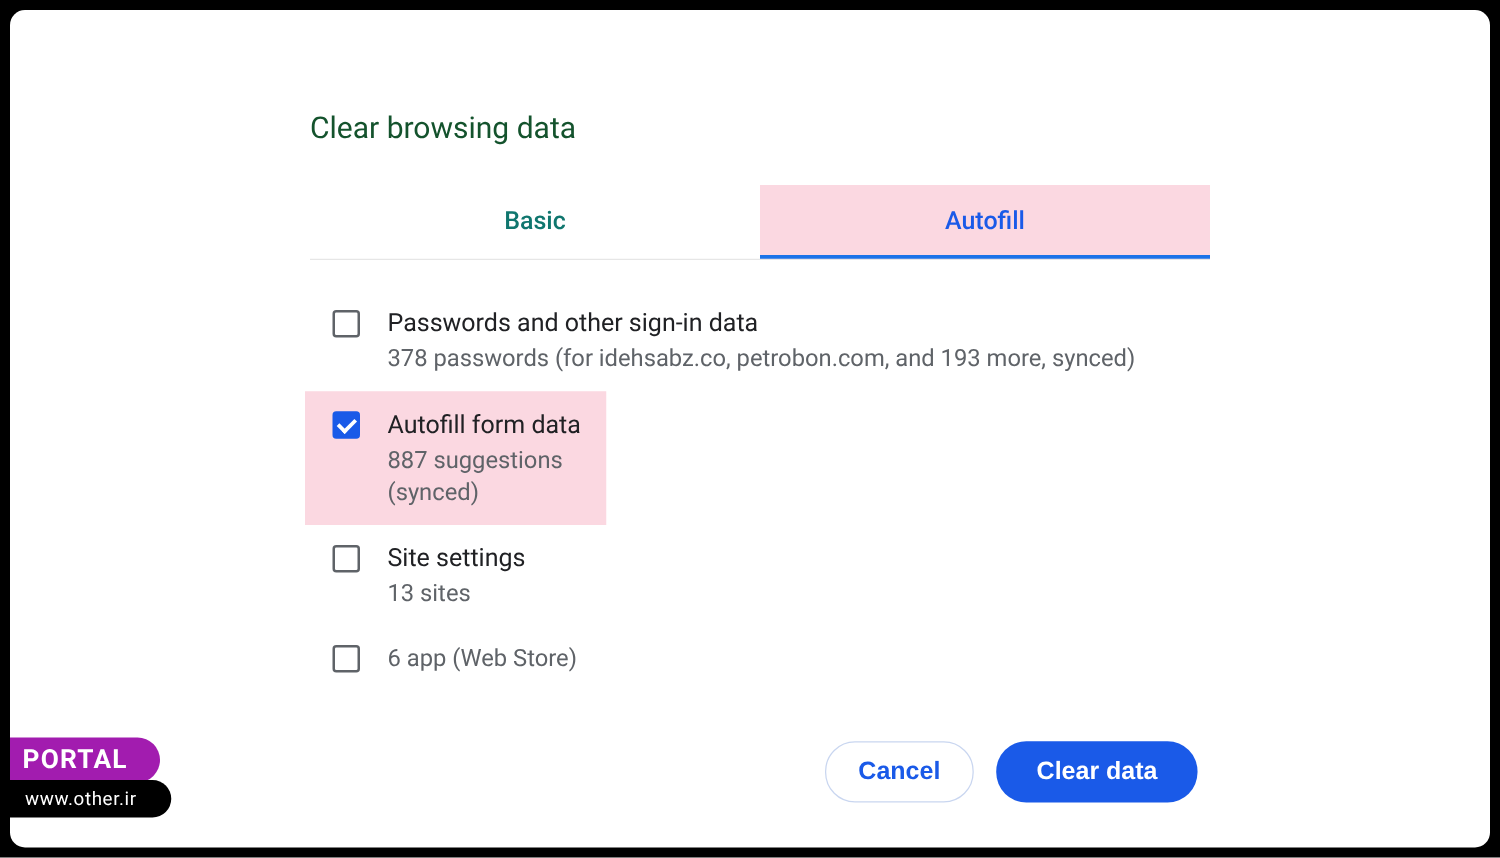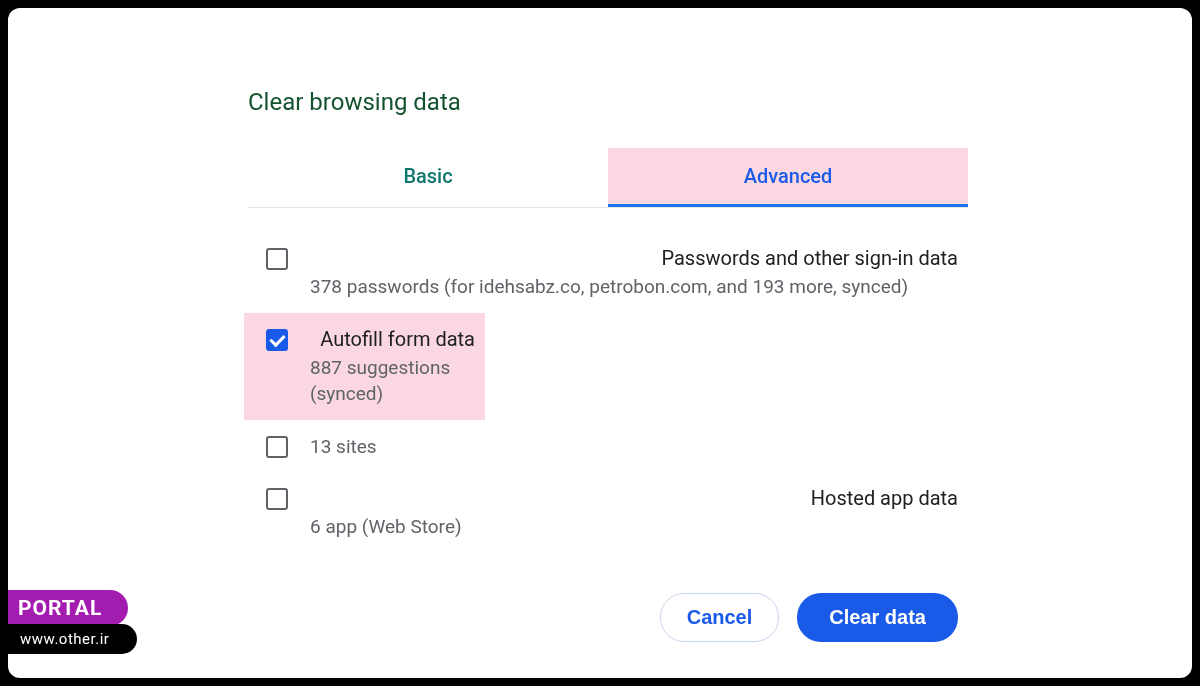--- a/index.html
+++ b/index.html
@@ -81,21 +81,20 @@
     width: 6px; height: 11px;
     border: solid #fff;
     border-width: 0 3px 3px 0;
     transform: rotate(45deg);
   }
   .opt-text { flex: 1; }
   .opt-label {
     font-size: 20px;
     color: #202124;
     line-height: 1.4;
-    text-align: right;
   }
   .opt-sub {
     font-size: 19px;
     color: #5f6368;
     line-height: 1.4;
     margin-top: 2px;
   }
   .actions {
     display: flex;
     justify-content: flex-end;
@@ -149,21 +148,21 @@
 </style>
 </head>
 <body>
 
 <div class="frame">
   <div class="dialog">
     <div class="dialog-title">Clear browsing data</div>
 
     <div class="tabs">
       <div class="tab">Basic</div>
-      <div class="tab active">Advanced</div>
+      <div class="tab active">Autofill</div>
     </div>
 
     <div class="options">
 
       <div class="option">
         <div class="checkbox"></div>
         <div class="opt-text">
           <div class="opt-label">Passwords and other sign-in data</div>
           <div class="opt-sub">378 passwords (for idehsabz.co, petrobon.com, and 193 more, synced)</div>
         </div>
@@ -173,28 +172,28 @@
         <div class="checkbox checked"></div>
         <div class="opt-text">
           <div class="opt-label">Autofill form data</div>
           <div class="opt-sub">887 suggestions (synced)</div>
         </div>
       </div>
 
       <div class="option">
         <div class="checkbox"></div>
         <div class="opt-text">
+          <div class="opt-label">Site settings</div>
           <div class="opt-sub">13 sites</div>
         </div>
       </div>
 
       <div class="option">
         <div class="checkbox"></div>
         <div class="opt-text">
-          <div class="opt-label">Hosted app data</div>
           <div class="opt-sub">6 app (Web Store)</div>
         </div>
       </div>
 
     </div>
 
     <div class="actions">
       <button class="btn btn-cancel">Cancel</button>
       <button class="btn btn-primary">Clear data</button>
     </div>

